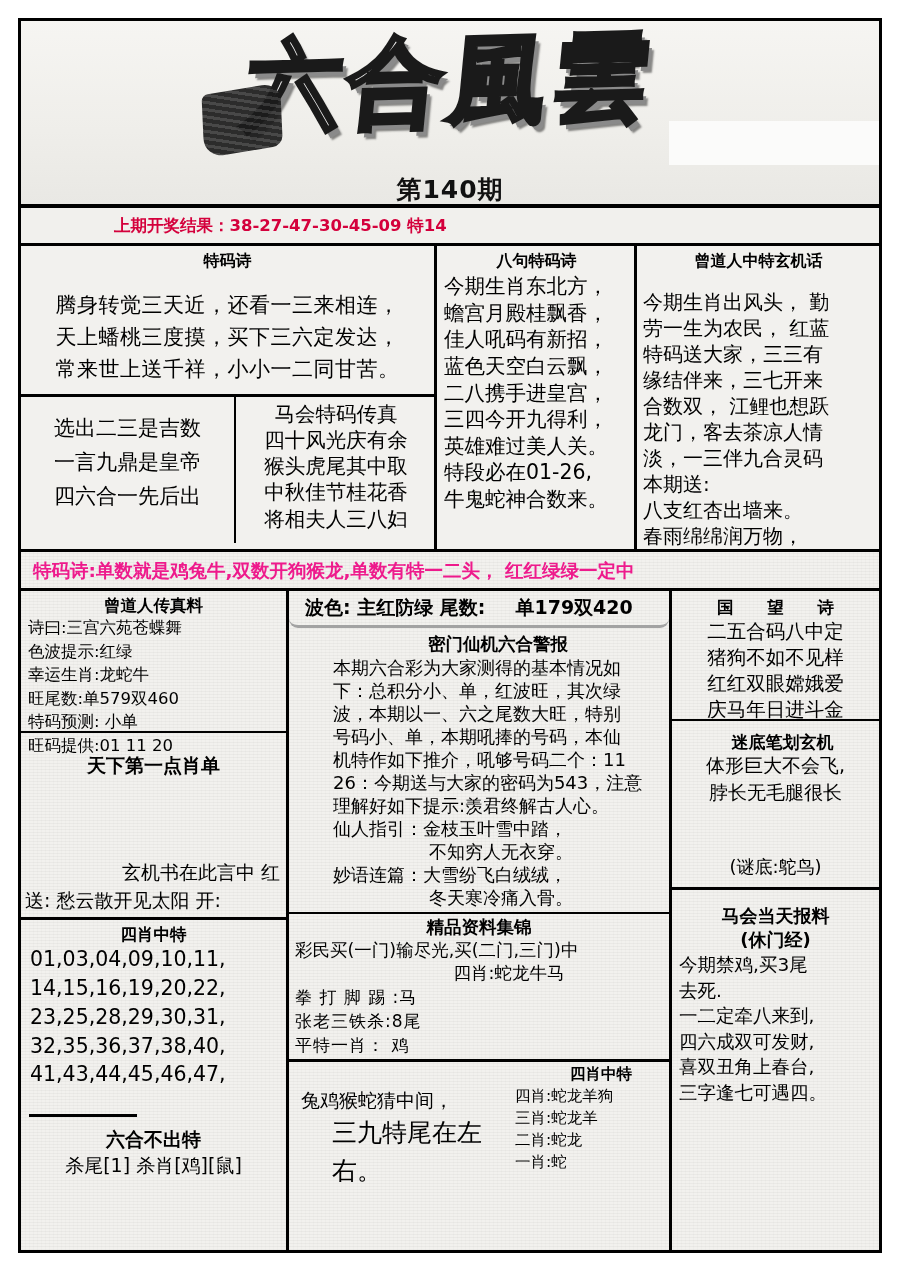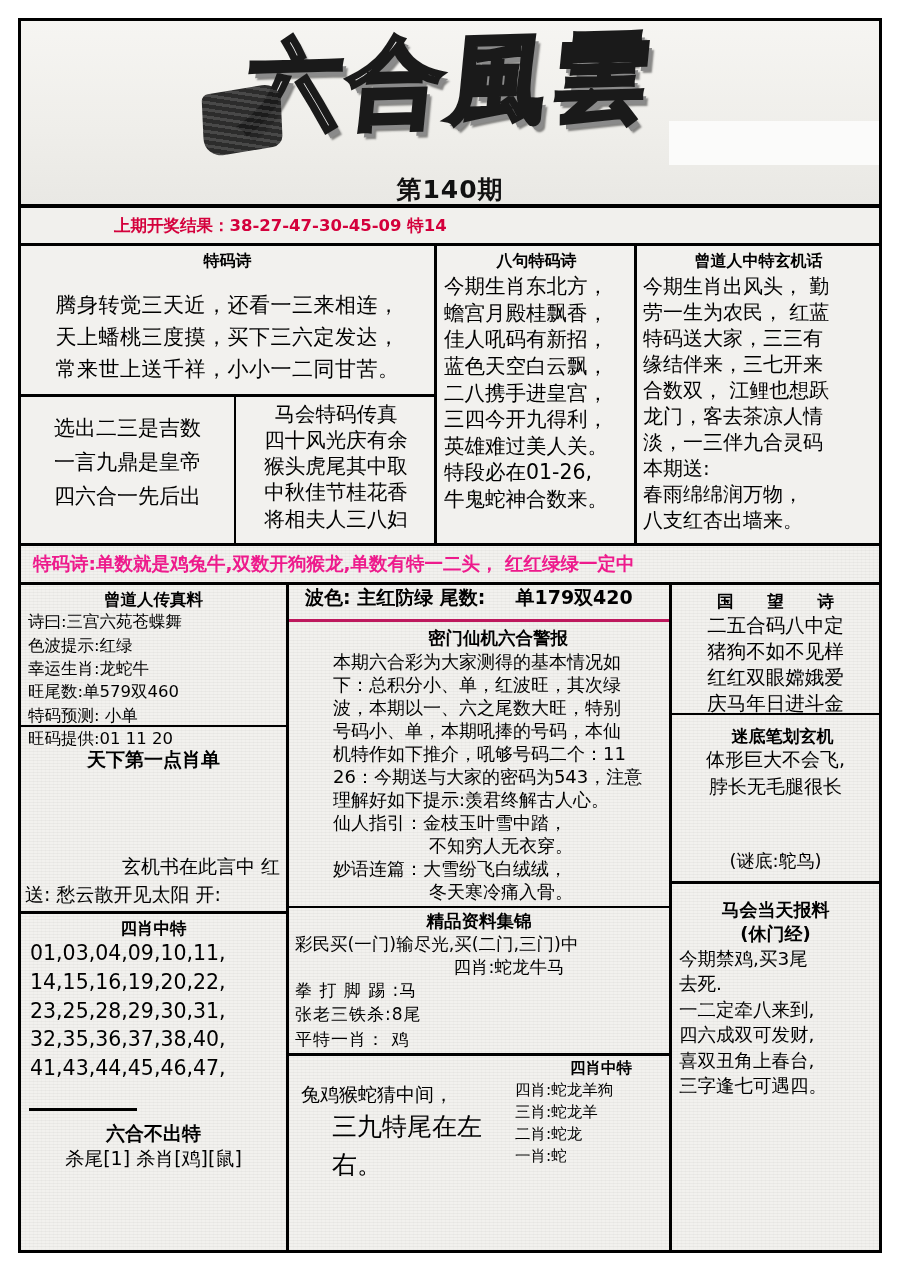--- a/index.html
+++ b/index.html
@@ -104,21 +104,21 @@
   .poemBot .a{width:215px;box-sizing:border-box;padding:14px 6px 0 6px;border-right:2px solid #000;}
   .poemBot .a div{font-size:21px;text-align:center;line-height:1.62;}
   .poemBot .b{width:198px;box-sizing:border-box;padding:4px 4px 0 6px;}
   .poemBot .b div{font-size:20.5px;text-align:center;line-height:1.28;}
 
   .eightline{padding:5px 5px 0 7px;}
   .eightline .t{font-size:16px;font-weight:bold;text-align:center;margin-bottom:1px;}
   .eightline .l{font-size:20.5px;line-height:1.30;text-align:left;}
 
   .zdr{padding:5px 5px 0 6px;}
-  .zdr .t{font-size:16px;font-weight:bold;text-align:center;margin-bottom:1px;}
+  .zdr .t{font-size:16px;font-weight:bold;text-align:center;margin-bottom:17px;}
   .zdr .l{font-size:20px;line-height:1.30;text-align:left;}
 
   
   .magenta{
     height:36px;display:flex;align-items:center;
     border-top:3px solid #000;border-bottom:3px solid #000;
   }
   .magenta span{
     margin-left:12px;color:#ee1a8c;font-weight:bold;font-size:18.5px;letter-spacing:0;
     white-space:nowrap;
@@ -139,21 +139,21 @@
   .mi{padding:4px 6px 3px 8px;margin-left:36px;}
   .mi .h{font-size:17.5px;font-weight:bold;text-align:center;}
   .mi .p{font-size:18px;line-height:1.28;text-align:justify;}
   .mi .ind{padding-left:96px;}
 
   .numlist{font-size:20.5px;line-height:1.40;letter-spacing:0px;text-align:left;padding-left:2px;}
 
   .rtitle{font-size:16.5px;font-weight:bold;text-align:center;letter-spacing:14px;padding-left:14px;}
   .rline{font-size:19.5px;text-align:center;line-height:1.34;}
 
-  .waveBar{height:34px;display:flex;align-items:flex-start;border-bottom:3px solid #be185d;}
+  .waveBar{height:34px;display:flex;align-items:center;border-bottom:3px solid #a3a3a3;border-radius:9px;}
   .waveBar .w{font-size:19px;font-weight:bold;margin-left:16px;}
   .waveBar .w2{font-size:19px;font-weight:bold;margin-left:30px;}
 
   .divider-short{height:0;border-top:3px solid #000;width:108px;margin:2px 0 0 8px;}
   hr.full{height:0;border:0;border-top:3px solid #000;margin:0;}
   hr.thin{height:0;border:0;border-top:2px solid #000;margin:0;}
 </style>
 </head>
 <body>
 
@@ -215,22 +215,22 @@
       <div class="cell right bl zdr">
         <div class="t">曾道人中特玄机话</div>
         <div class="l">今期生肖出风头， 勤</div>
         <div class="l">劳一生为农民，  红蓝</div>
         <div class="l">特码送大家，三三有</div>
         <div class="l">缘结伴来，三七开来</div>
         <div class="l">合数双， 江鲤也想跃</div>
         <div class="l">龙门，客去茶凉人情</div>
         <div class="l">淡，一三伴九合灵码</div>
         <div class="l">本期送:</div>
+        <div class="l">八支红杏出墙来。</div>
         <div class="l">春雨绵绵润万物，</div>
-        <div class="l">八支红杏出墙来。</div>
       </div>
     </div>
 
     <div class="magenta z">
       <span>特码诗:单数就是鸡兔牛,双数开狗猴龙,单数有特一二头， 红红绿绿一定中</span>
     </div>
 
     <div class="lower z">
 
       <div class="colL">

